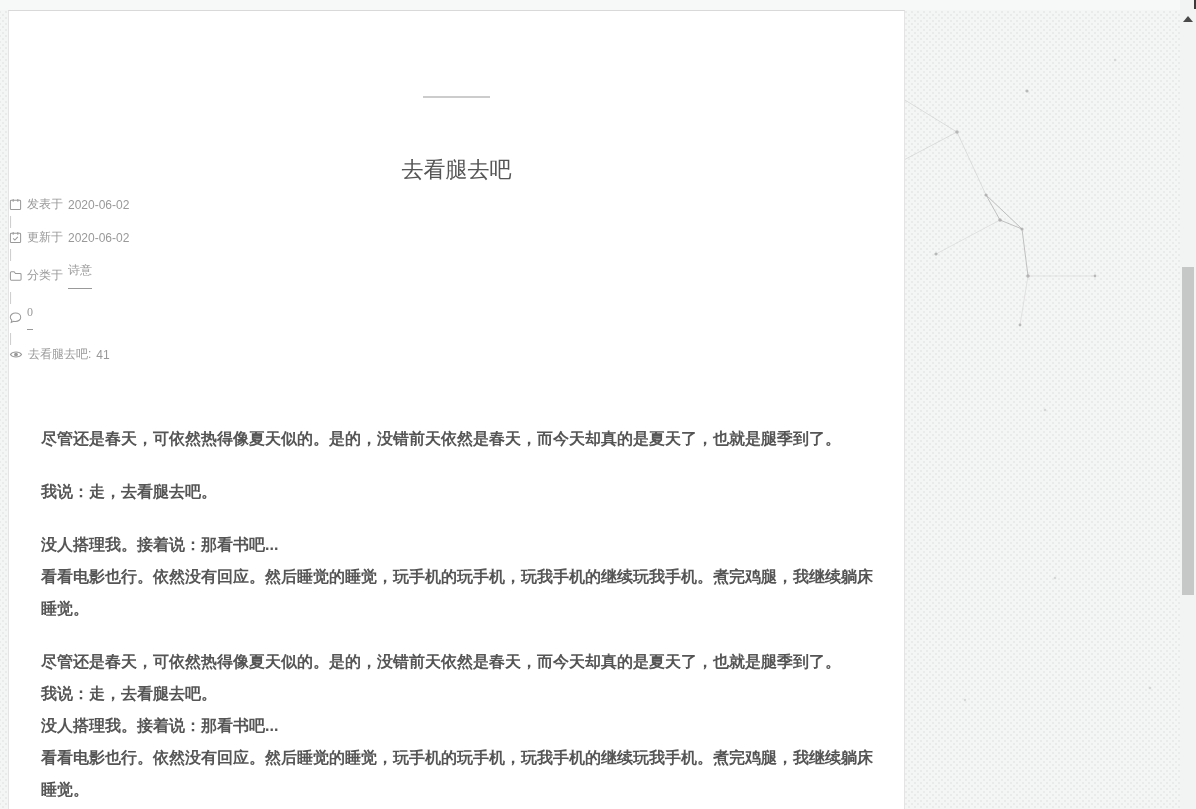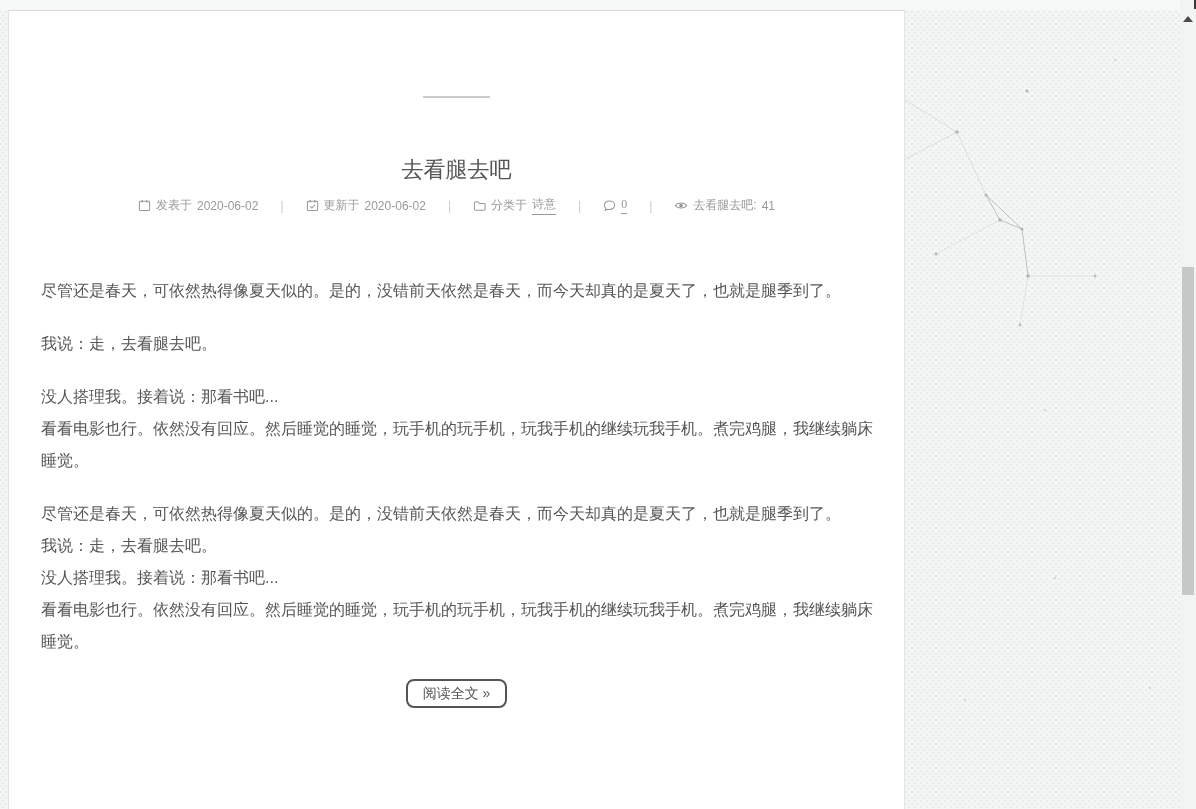--- a/index.html
+++ b/index.html
@@ -10,28 +10,28 @@
     background-image:radial-gradient(#e9eaea 1px,transparent 1px),radial-gradient(#e9eaea 1px,transparent 1px);
     background-size:6px 6px;background-position:0 0,3px 3px;
   }
   .top-strip{position:absolute;left:0;top:0;width:100%;height:10px;background:#f7f8f8;z-index:3;}
   .card{
     position:absolute;left:8px;top:10px;width:897px;height:840px;box-sizing:border-box;
     background:#fff;border:1px solid #e4e4e4;border-top-color:#d9d9d9;border-bottom:none;z-index:2;
   }
   .post-divider{width:67px;height:2px;background:#ccc;margin:85px auto 0;}
   .post-title{margin:57px 0 0;text-align:center;font-size:22px;font-weight:400;color:#555;line-height:30px;cursor:pointer;}
-  .post-meta{margin-top:11px;display:flex;justify-content:center;align-items:center;gap:22px;font-size:12px;color:#999;}
+  .post-meta{margin-top:11px;display:flex;justify-content:center;align-items:flex-start;gap:1px;font-size:12px;color:#999;flex-direction:column;}
   .meta-item{display:inline-flex;align-items:center;gap:5px;white-space:nowrap;}
   .meta-sep{color:#ccc;}
-  .meta-link{border-bottom:1px solid #999;padding-bottom:1px;cursor:pointer;font-family:Liberation Serif, serif;}
+  .meta-link{border-bottom:1px solid #999;padding-bottom:9px;cursor:pointer;font-family:Liberation Serif, serif;}
   .micon{display:inline-block;vertical-align:middle;}
   .micon svg{display:block;}
   .post-body{margin:60px 31px 0 32px;font-size:16px;line-height:32px;color:#555;}
-  .post-body p{margin:16px 0 21px;}
+  .post-body p{margin:16px 0 21px;font-weight:bold;}
   .read-more{
     display:block;margin:17px auto 0;width:auto;padding:0 15px;
     border:2px solid #555;border-radius:8px;background:transparent;
     color:#555;font-size:14px;line-height:25px;cursor:pointer;font-family:inherit;
   }
   .bg-canvas{position:absolute;left:905px;top:0;width:291px;height:809px;z-index:1;pointer-events:none;}
   .scrollbar{position:absolute;right:0;top:0;width:16px;height:809px;background:#f2f3f3;z-index:4;}
   .scrollbar-thumb{position:absolute;left:2px;top:267px;width:12px;height:328px;background:#c6c7c7;cursor:pointer;}
   .scroll-arrow{position:absolute;left:3px;top:16px;width:0;height:0;
     border-left:5px solid transparent;border-right:5px solid transparent;border-bottom:6px solid #4a4a4a;cursor:pointer;}

